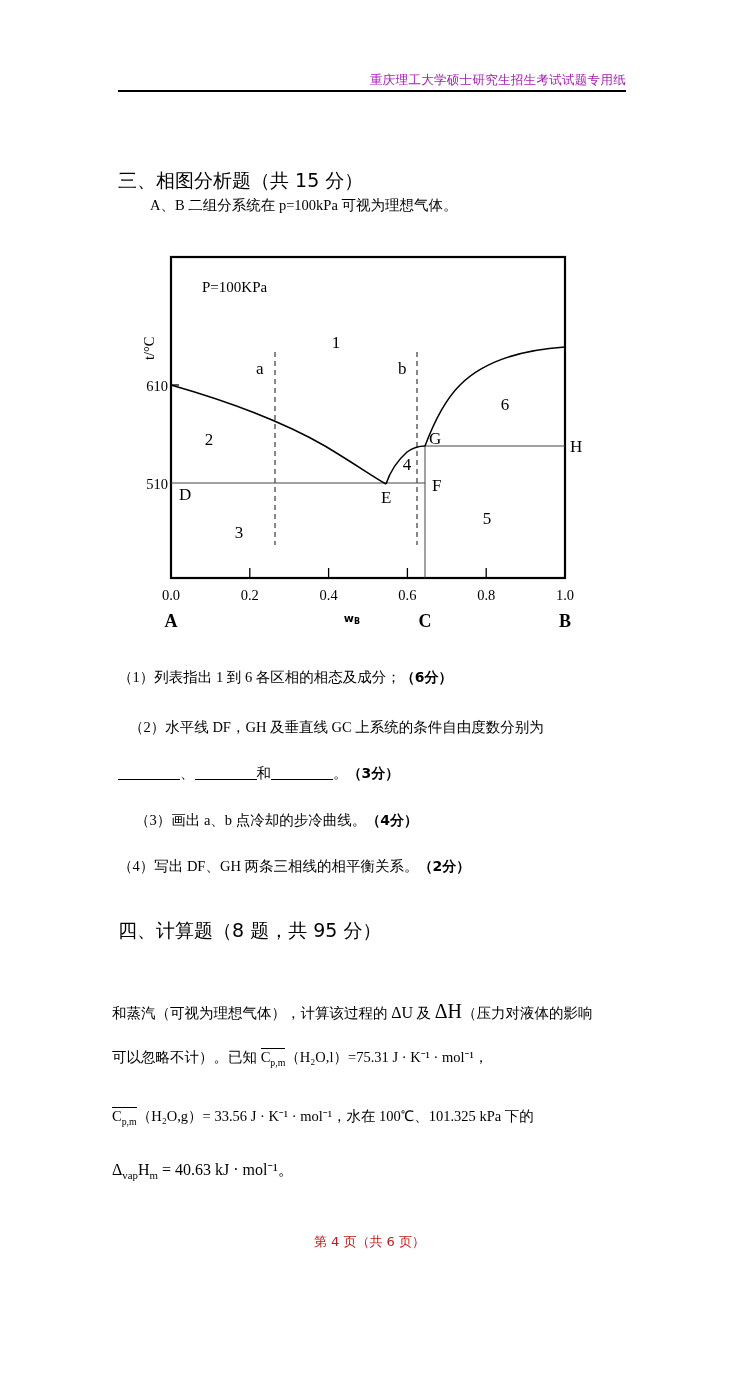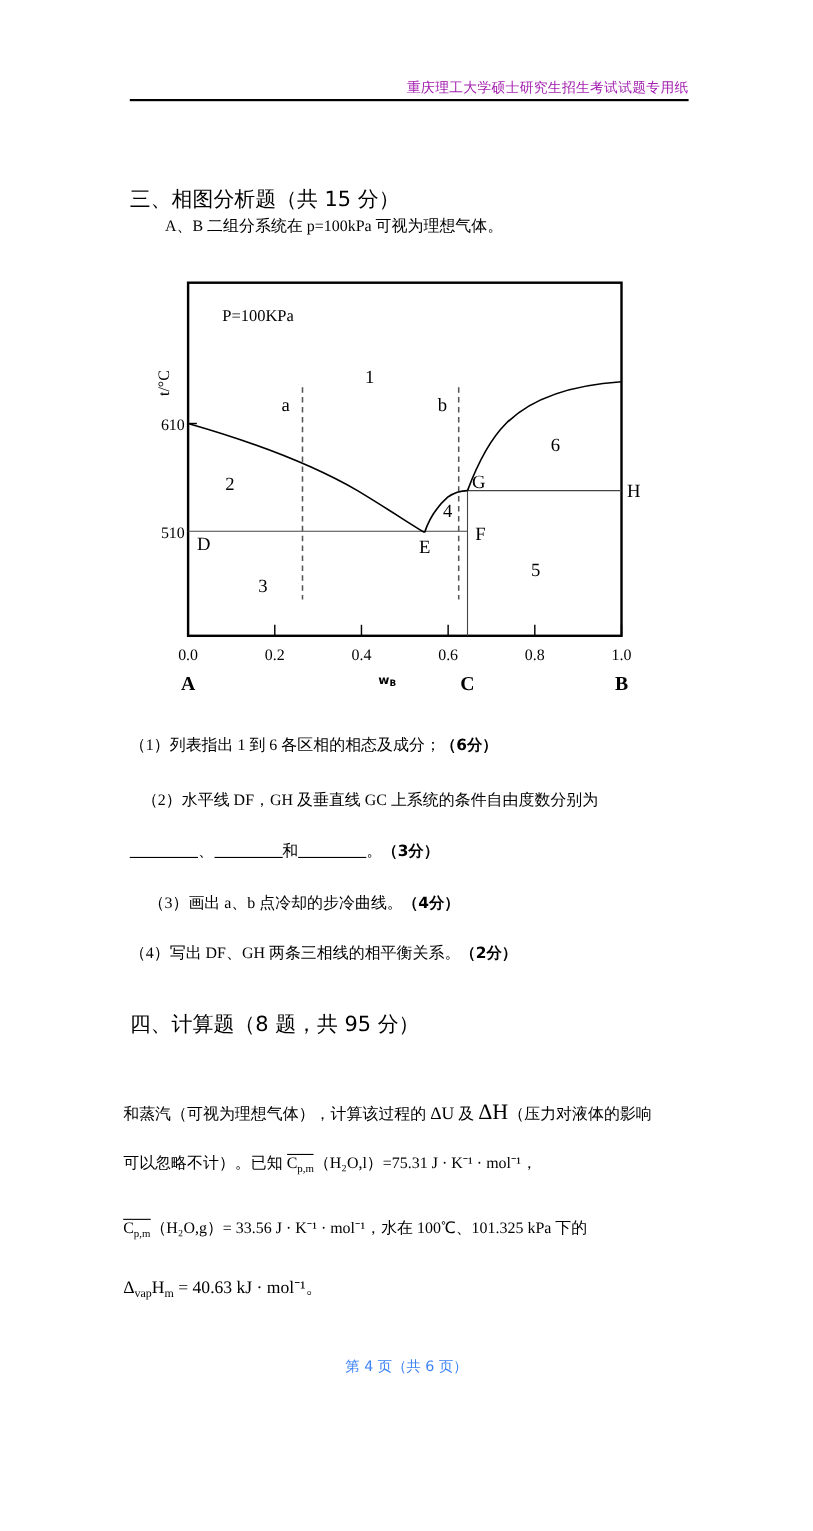--- a/index.html
+++ b/index.html
@@ -126,21 +126,21 @@
 
   
   .footer {
     position: absolute;
     left: 0;
     top: 1233px;
     width: 739px;
     text-align: center;
     font-family: "DejaVu Sans", sans-serif;
     font-size: 13px;
-    color: #3b82f6;
+    color: #b91c1c;
   }
 </style>
 </head>
 <body>
 
 <div class="page">
 
   <div class="header-wrap">
     <div class="header-title">重庆理工大学硕士研究生招生考试试题专用纸</div>
     <div class="header-rule"></div>

